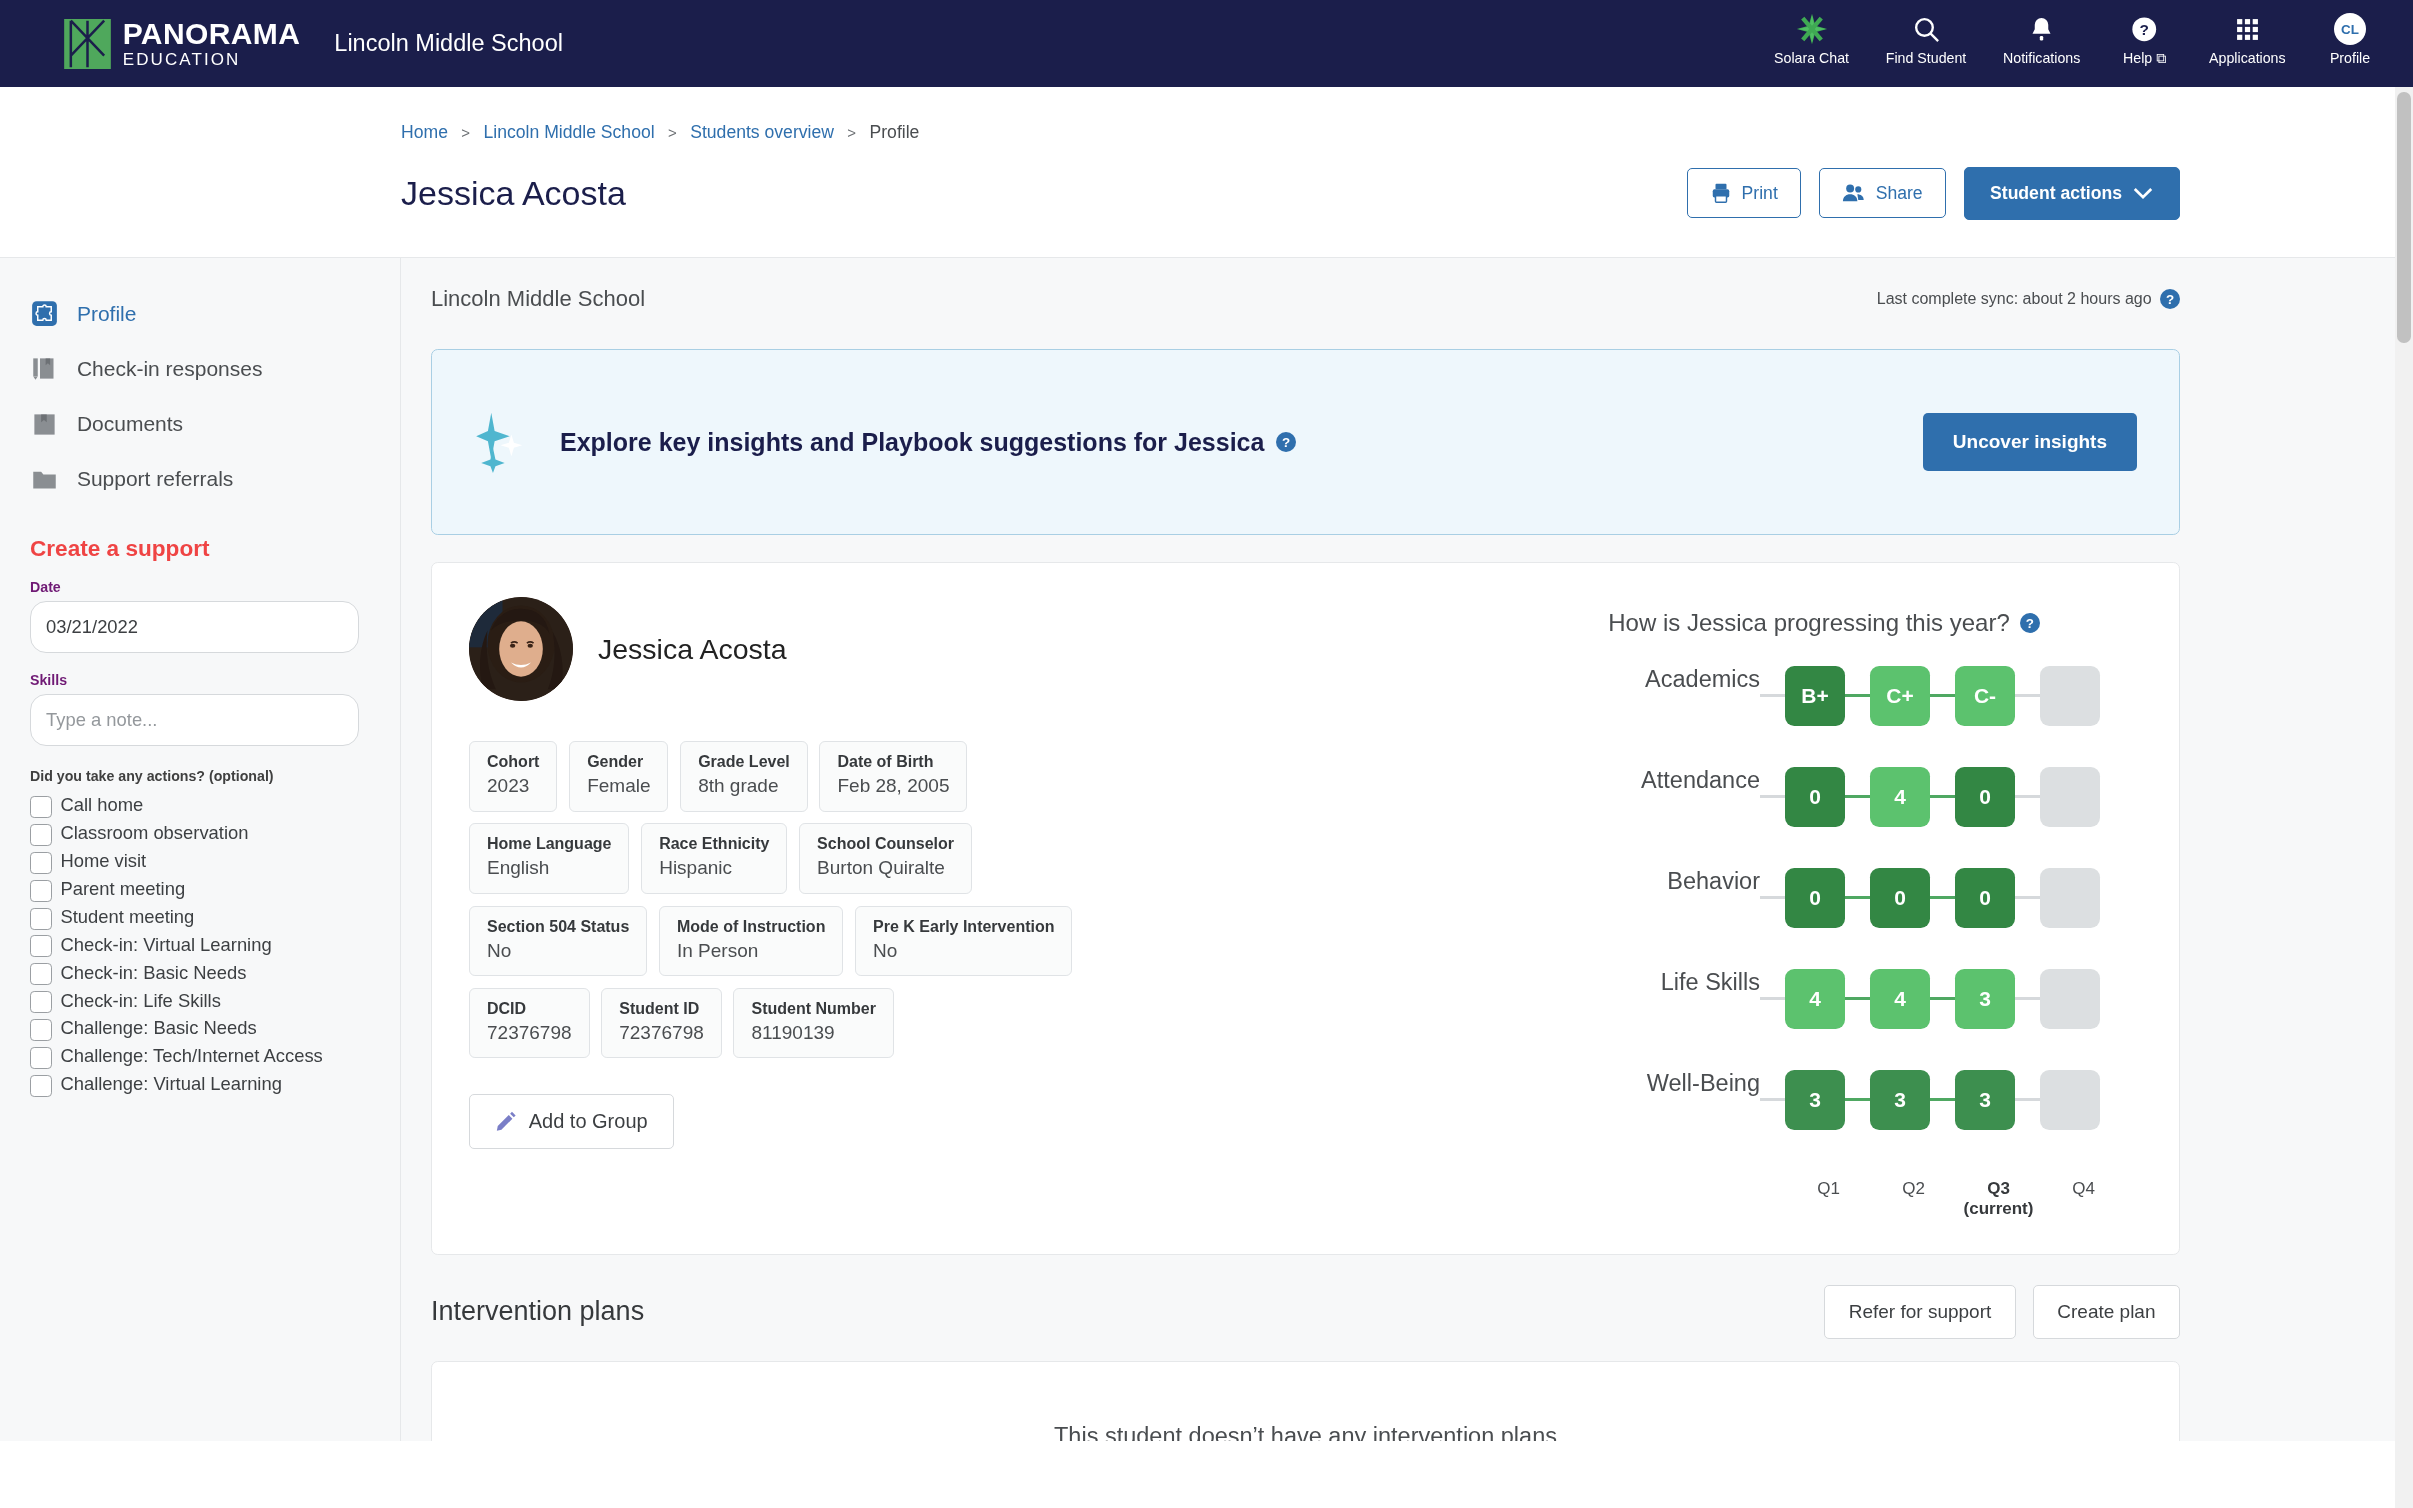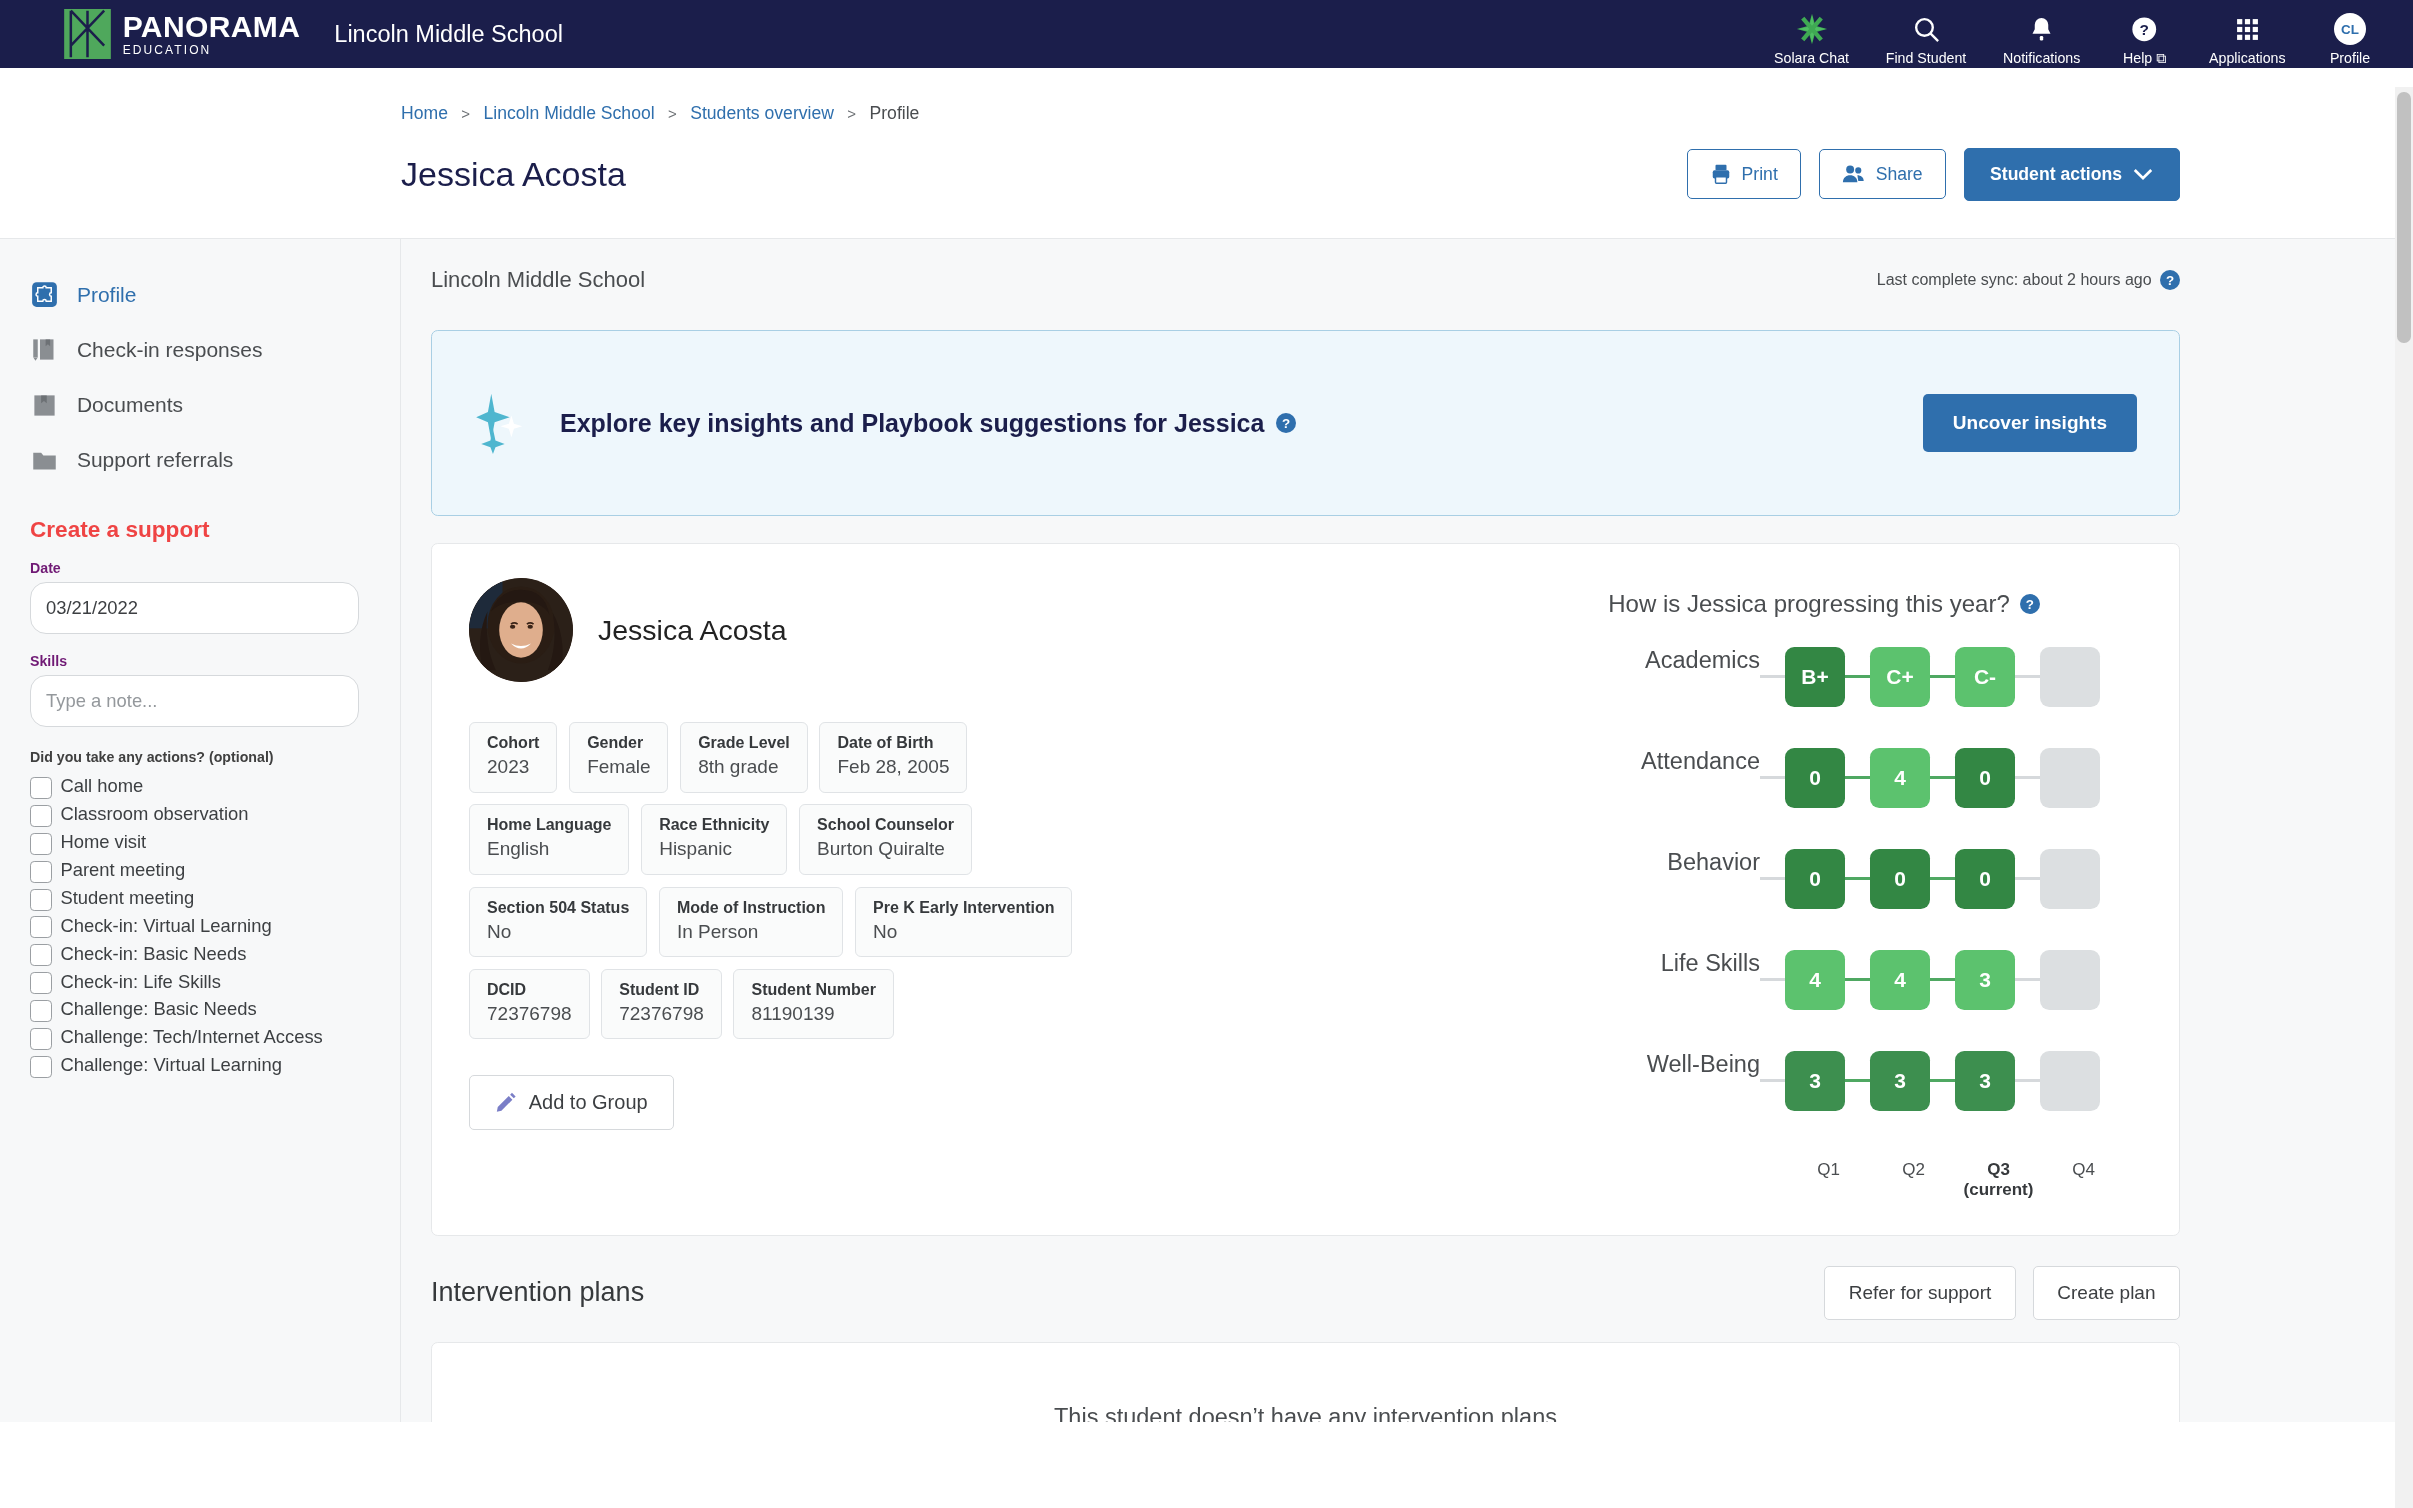--- a/index.html
+++ b/index.html
@@ -6,29 +6,29 @@
   html, body {
     width: 2413px; height: 1508px;
     font-family: "Liberation Sans", sans-serif;
     background: #ffffff;
     overflow: hidden;
   }
   body { font-size: 13.4px; color: #3c3f42; }
 
   
   .topnav {
-    height: 68px; background: #1b1e4b;
+    height: 87px; background: #1b1e4b;
     display: flex; align-items: center;
     padding: 0 0 0 64px; position: relative;
   }
   .logo-wrap { display: flex; align-items: center; gap: 11.7px; }
   .logo-mark { width: 47px; height: 50px; position: relative; }
   .logo-text { color: #fff; line-height: 1; }
   .logo-text .l1 { font-size: 30px; font-weight: bold; letter-spacing: 0.4px; }
-  .logo-text .l2 { font-size: 12px; font-weight: 400; letter-spacing: 2.1px; margin-top: 2.5px; }
+  .logo-text .l2 { font-size: 17px; font-weight: 400; letter-spacing: 2.1px; margin-top: 2.5px; }
   .school-name {
     color: #ffffff; font-size: 23.5px; margin-left: 34px; font-weight: 400;
   }
   .nav-right {
     position: absolute; right: 17px; top: 0; height: 87px;
     display: flex; align-items: flex-start; gap: 0;
   }
   .nav-item {
     display: flex; flex-direction: column; align-items: center;
     justify-content: flex-start; padding: 11.7px 18.4px 0 18.4px;

